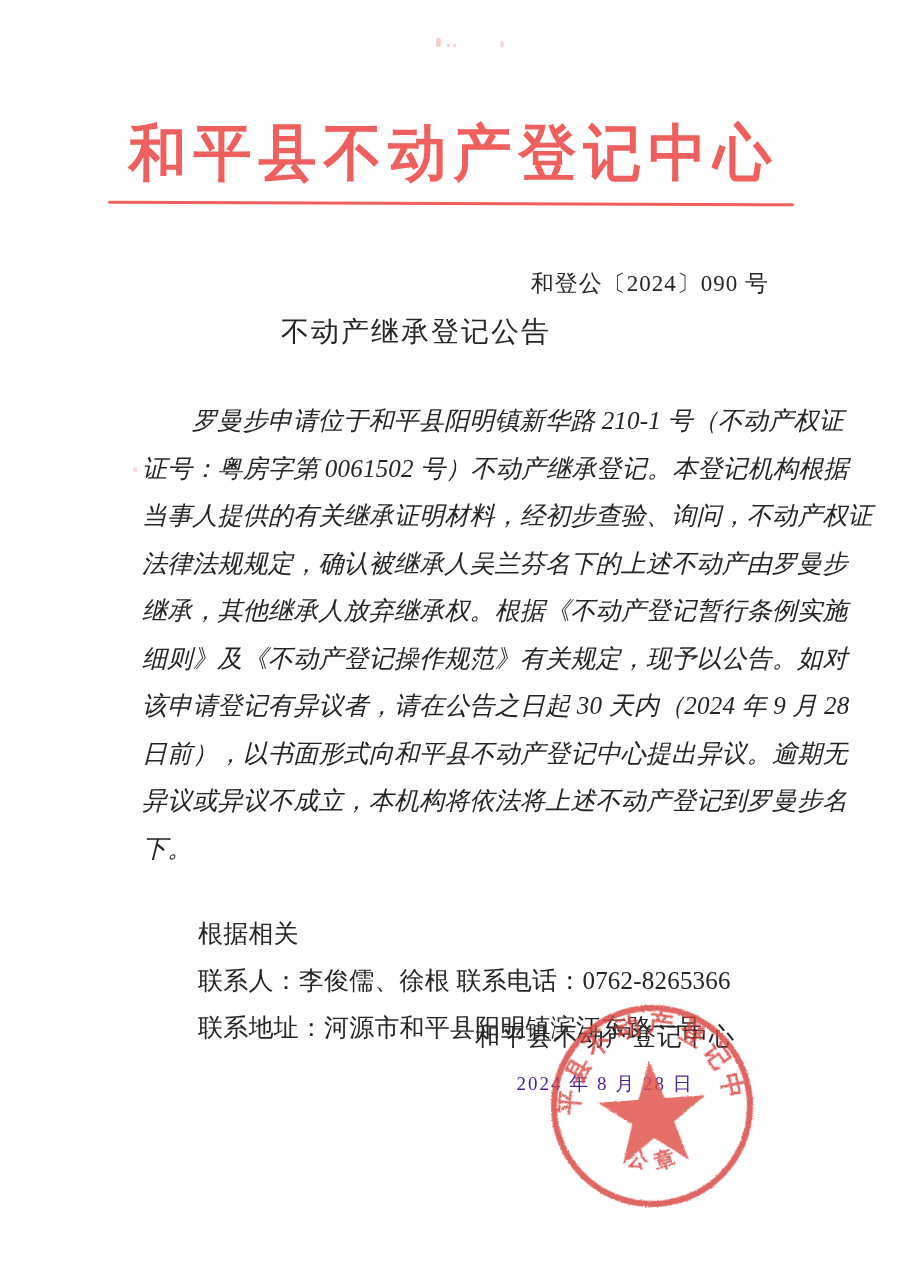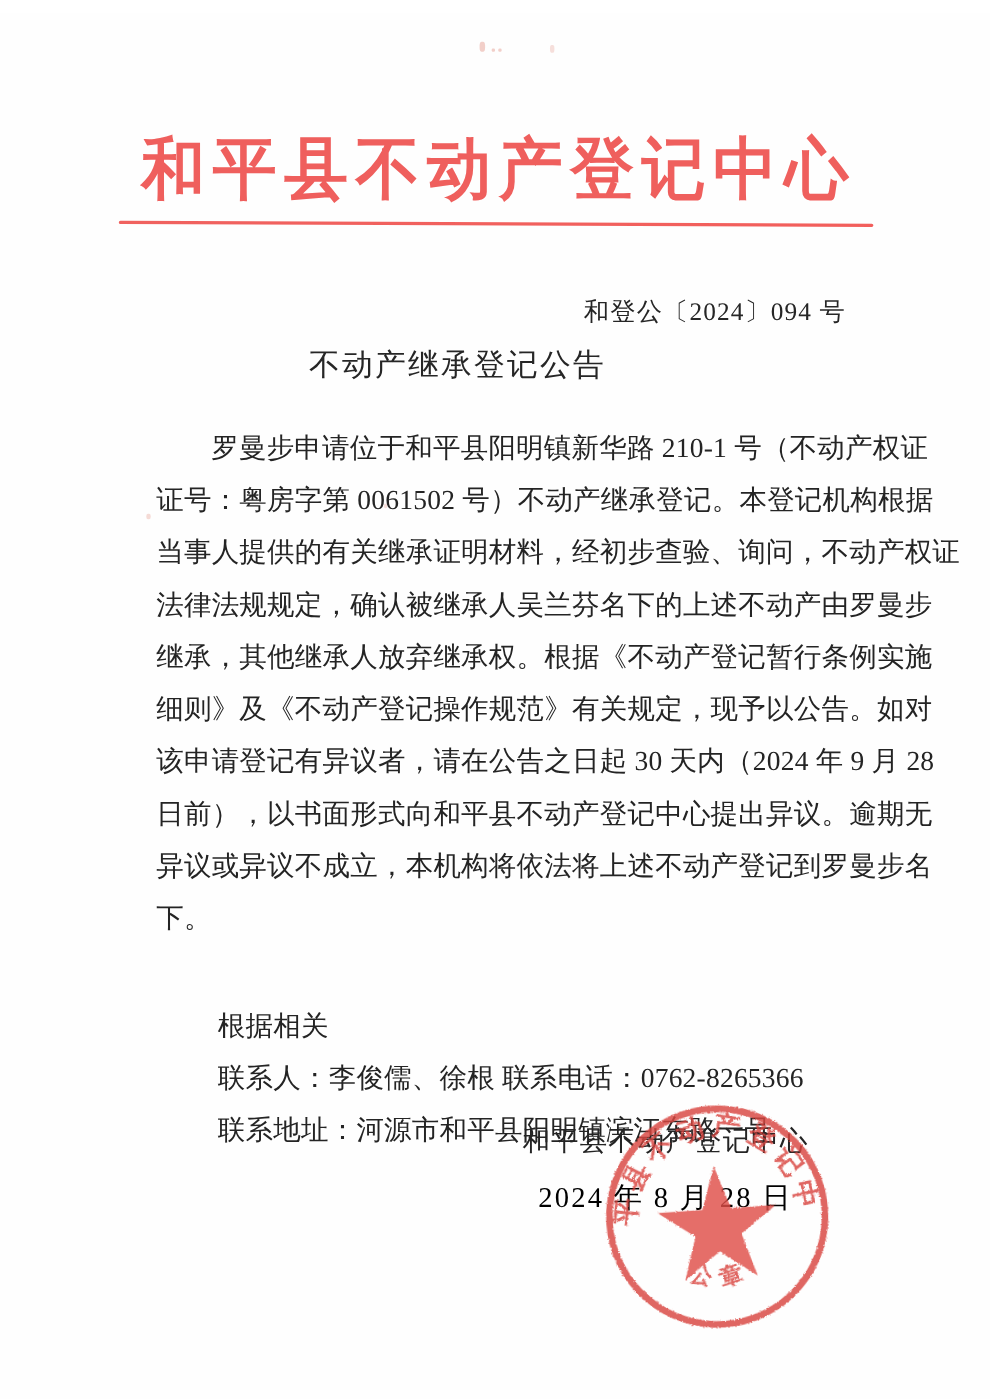--- a/index.html
+++ b/index.html
@@ -78,22 +78,23 @@
     text-align: center;
     font-size: 28px;
     letter-spacing: 2px;
     color: #262626;
   }
 
   
   .body-block {
     position: absolute;
     left: 142px;
-    top: 372px;
+    top: 385px;
     width: 650px;
+    font-style: italic;
   }
   .body-line {
     font-size: 25px;
     line-height: 47.5px;
     letter-spacing: 0.2px;
     color: #242424;
     white-space: nowrap;
   }
   .body-line.indent {
     text-indent: 50px;
@@ -123,23 +124,23 @@
     text-align: center;
   }
   .signature-org {
     font-size: 25px;
     letter-spacing: 1px;
     color: #242424;
     white-space: nowrap;
   }
   .signature-date {
     margin-top: 18px;
-    font-size: 26px;
+    font-size: 19px;
     letter-spacing: 2px;
-    color: #000000;
+    color: #4c1d95;
     white-space: nowrap;
   }
 
   
   .seal {
     position: absolute;
     left: 548px;
     top: 990px;
     width: 208px;
     height: 208px;
@@ -159,21 +160,21 @@
   <div class="speck" style="left:453px;top:32px;width:3px;height:3px;"></div>
   <div class="speck" style="left:500px;top:29px;width:4px;height:7px;opacity:.35;"></div>
   <div class="speck" style="left:133px;top:455px;width:4px;height:5px;opacity:.4;"></div>
   <div class="speck" style="left:349px;top:446px;width:3px;height:4px;opacity:.35;"></div>
 
   <div class="letterhead">
     <div class="letterhead-title">和平县不动产登记中心</div>
     <div class="letterhead-rule"></div>
   </div>
 
-  <div class="doc-number">和登公〔2024〕094 号</div>
+  <div class="doc-number">和登公〔2024〕090 号</div>
 
   <div class="doc-title">不动产继承登记公告</div>
 
   <div class="body-block">
     <div class="body-line indent">罗曼步申请位于和平县阳明镇新华路 210-1 号（不动产权证</div>
     <div class="body-line">证号：粤房字第 0061502 号）不动产继承登记。本登记机构根据</div>
     <div class="body-line">当事人提供的有关继承证明材料，经初步查验、询问，不动产权证</div>
     <div class="body-line">法律法规规定，确认被继承人吴兰芬名下的上述不动产由罗曼步</div>
     <div class="body-line">继承，其他继承人放弃继承权。根据《不动产登记暂行条例实施</div>
     <div class="body-line">细则》及《不动产登记操作规范》有关规定，现予以公告。如对</div>

